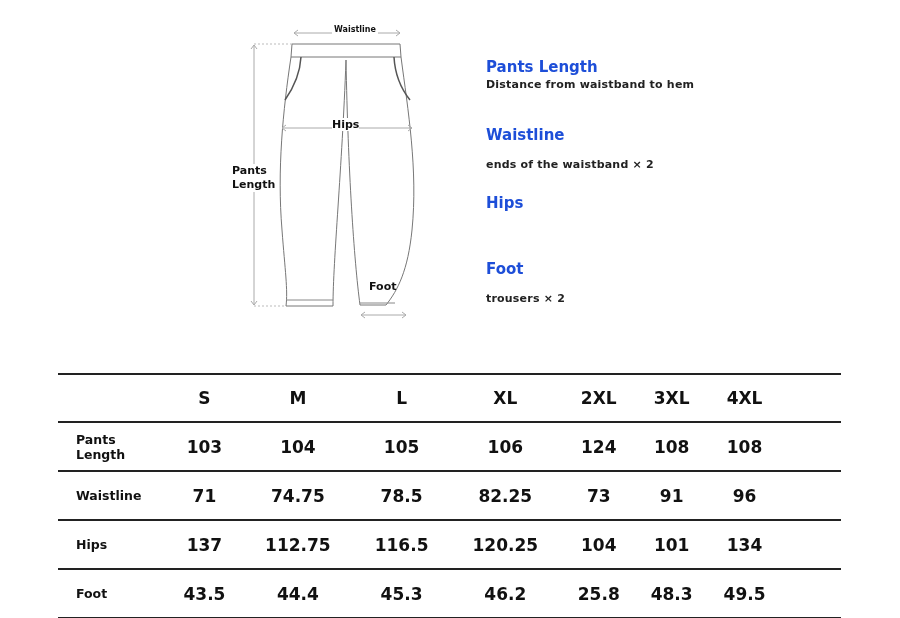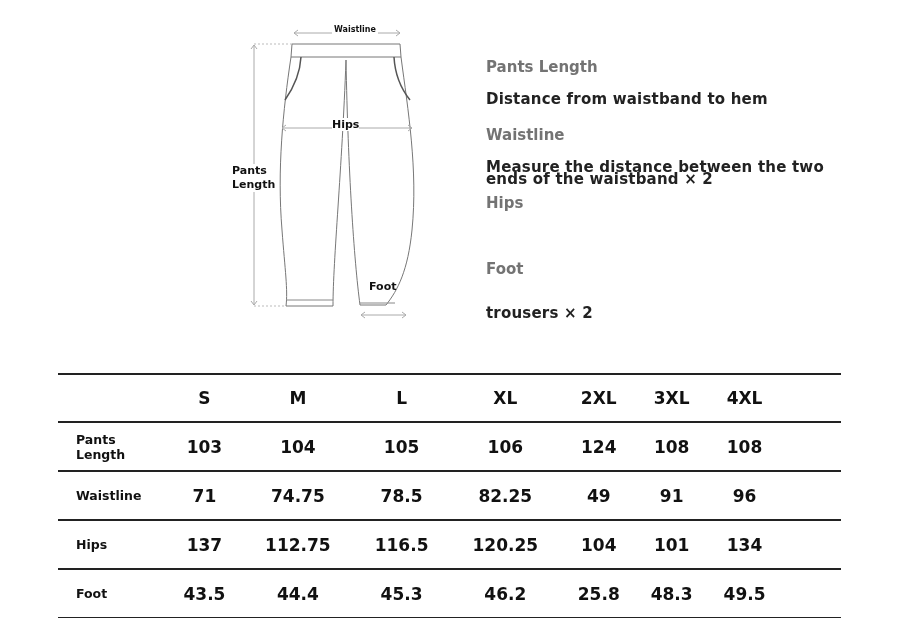--- a/index.html
+++ b/index.html
@@ -1,22 +1,22 @@
 <!DOCTYPE html>
 <html><head>
 <meta charset="utf-8">
 <style>
   html, body { margin:0; padding:0; background:#fff; }
   body { width:900px; height:618px; position:relative; overflow:hidden; font-family:"Liberation Sans", sans-serif; color:#111; }
   .diagram { position:absolute; left:230px; top:20px; width:220px; height:300px; }
   .diagram svg { width:220px; height:300px; display:block; }
   .dlabel { position:absolute; font-weight:bold; color:#111; font-family:"DejaVu Sans", sans-serif; }
   .desc { position:absolute; left:486px; font-family:"DejaVu Sans", sans-serif; }
-  .desc .t { font-weight:bold; font-size:15px; line-height:18px; color:#737373; }
-  .desc .d { font-weight:bold; font-size:15px; line-height:12px; color:#222; margin-top:17px; letter-spacing:0.2px; }
+  .desc .t { font-weight:bold; font-size:15px; line-height:18px; color:#1d4ed8; }
+  .desc .d { font-weight:bold; font-size:11px; line-height:12px; color:#222; margin-top:3px; letter-spacing:0.2px; }
   table { position:absolute; left:58px; top:373px; width:783px; border-collapse:collapse; }
   td { border-top:2px solid #222; text-align:center; font-family:"DejaVu Sans", sans-serif; font-weight:bold; font-size:17px; color:#111; padding:0; }
   tr.last td { border-bottom:2px solid #222; }
   td.rl { text-align:left; font-size:12.5px; padding-left:18px; width:92px; line-height:15px; }
   tr.h td { height:46px; }
   tr.r td { height:47px; }
   td.blank { width:60px; }
 </style>
 </head>
 <body>
@@ -63,21 +63,21 @@
   </span>
   <span class="dlabel" style="left:139px;top:260px;font-size:11px;">Foot</span>
 </div>
 
 <div class="desc" style="top:58px;">
   <div class="t">Pants Length</div>
   <div class="d">Distance from waistband to hem</div>
 </div>
 <div class="desc" style="top:126px;">
   <div class="t">Waistline</div>
-  <div class="d"><span>Measure the distance between the two</span><br><span>ends of the waistband × 2</span></div>
+  <div class="d"><br><span>ends of the waistband × 2</span></div>
 </div>
 <div class="desc" style="top:194px;">
   <div class="t">Hips</div>
 </div>
 <div class="desc" style="top:260px;">
   <div class="t">Foot</div>
   <div class="d"><br><span>trousers × 2</span></div>
 </div>
 
 <table>
@@ -103,21 +103,21 @@
     <td>108</td>
     <td>108</td>
     <td class="blank"></td>
   </tr>
   <tr class="r">
     <td class="rl">Waistline</td>
     <td>71</td>
     <td>74.75</td>
     <td>78.5</td>
     <td>82.25</td>
-    <td>49</td>
+    <td>73</td>
     <td>91</td>
     <td>96</td>
     <td class="blank"></td>
   </tr>
   <tr class="r">
     <td class="rl">Hips</td>
     <td>137</td>
     <td>112.75</td>
     <td>116.5</td>
     <td>120.25</td>

